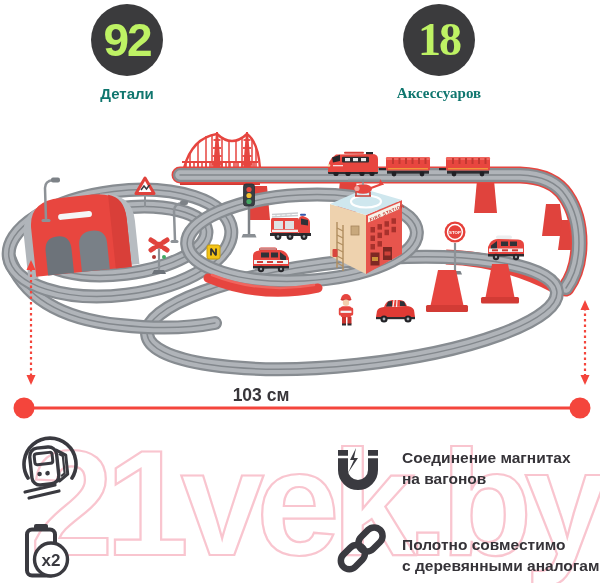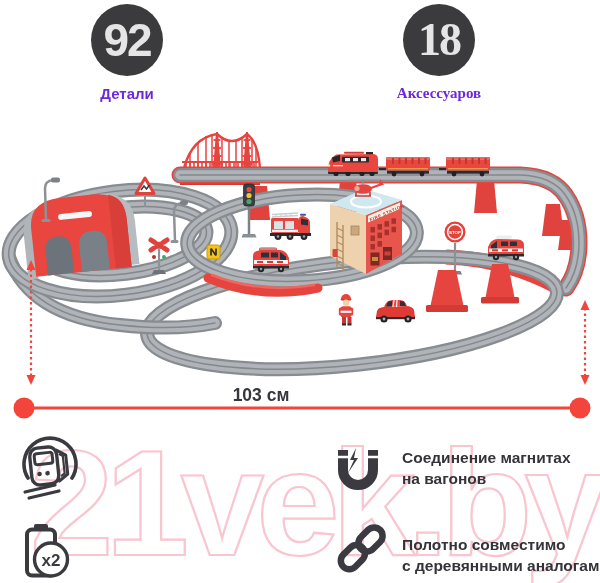--- a/index.html
+++ b/index.html
@@ -2,22 +2,22 @@
 <html><head>
 <meta charset="utf-8">
 <style>
   html,body{margin:0;padding:0;background:#fff;}
   .canvas{position:relative;width:600px;height:583px;background:#fff;overflow:hidden;
           font-family:"Liberation Sans",sans-serif;}
   
   .badge{position:absolute;width:144px;text-align:center;}
   .badge-circle{width:72px;height:72px;border-radius:50%;background:#3b3b3d;margin:0 auto;
                 display:flex;align-items:center;justify-content:center;}
-  .badge-value{color:#e5e5e5;font-size:46px;font-weight:bold;letter-spacing:-2px;line-height:1;}
-  .badge-label{margin-top:9px;font-size:15px;font-weight:bold;color:#6d28d9;white-space:nowrap;}
+  .badge-value{color:#bef264;font-size:46px;font-weight:bold;letter-spacing:-2px;line-height:1;}
+  .badge-label{margin-top:9px;font-size:15px;font-weight:bold;color:#0f766e;white-space:nowrap;}
   
   .scene{position:absolute;left:0;top:108px;}
   .to{fill:none;stroke:#878c91;stroke-width:14;}
   .ti{fill:none;stroke:#b0b4b9;stroke-width:9.5;}
   .tc{fill:none;stroke:#83888d;stroke-width:1.5;}
   .red-rail{fill:none;stroke:#e6453f;stroke-width:17;}
   
   .watermark{position:absolute;left:0;top:405px;}
   
   .f-icon{position:absolute;}

